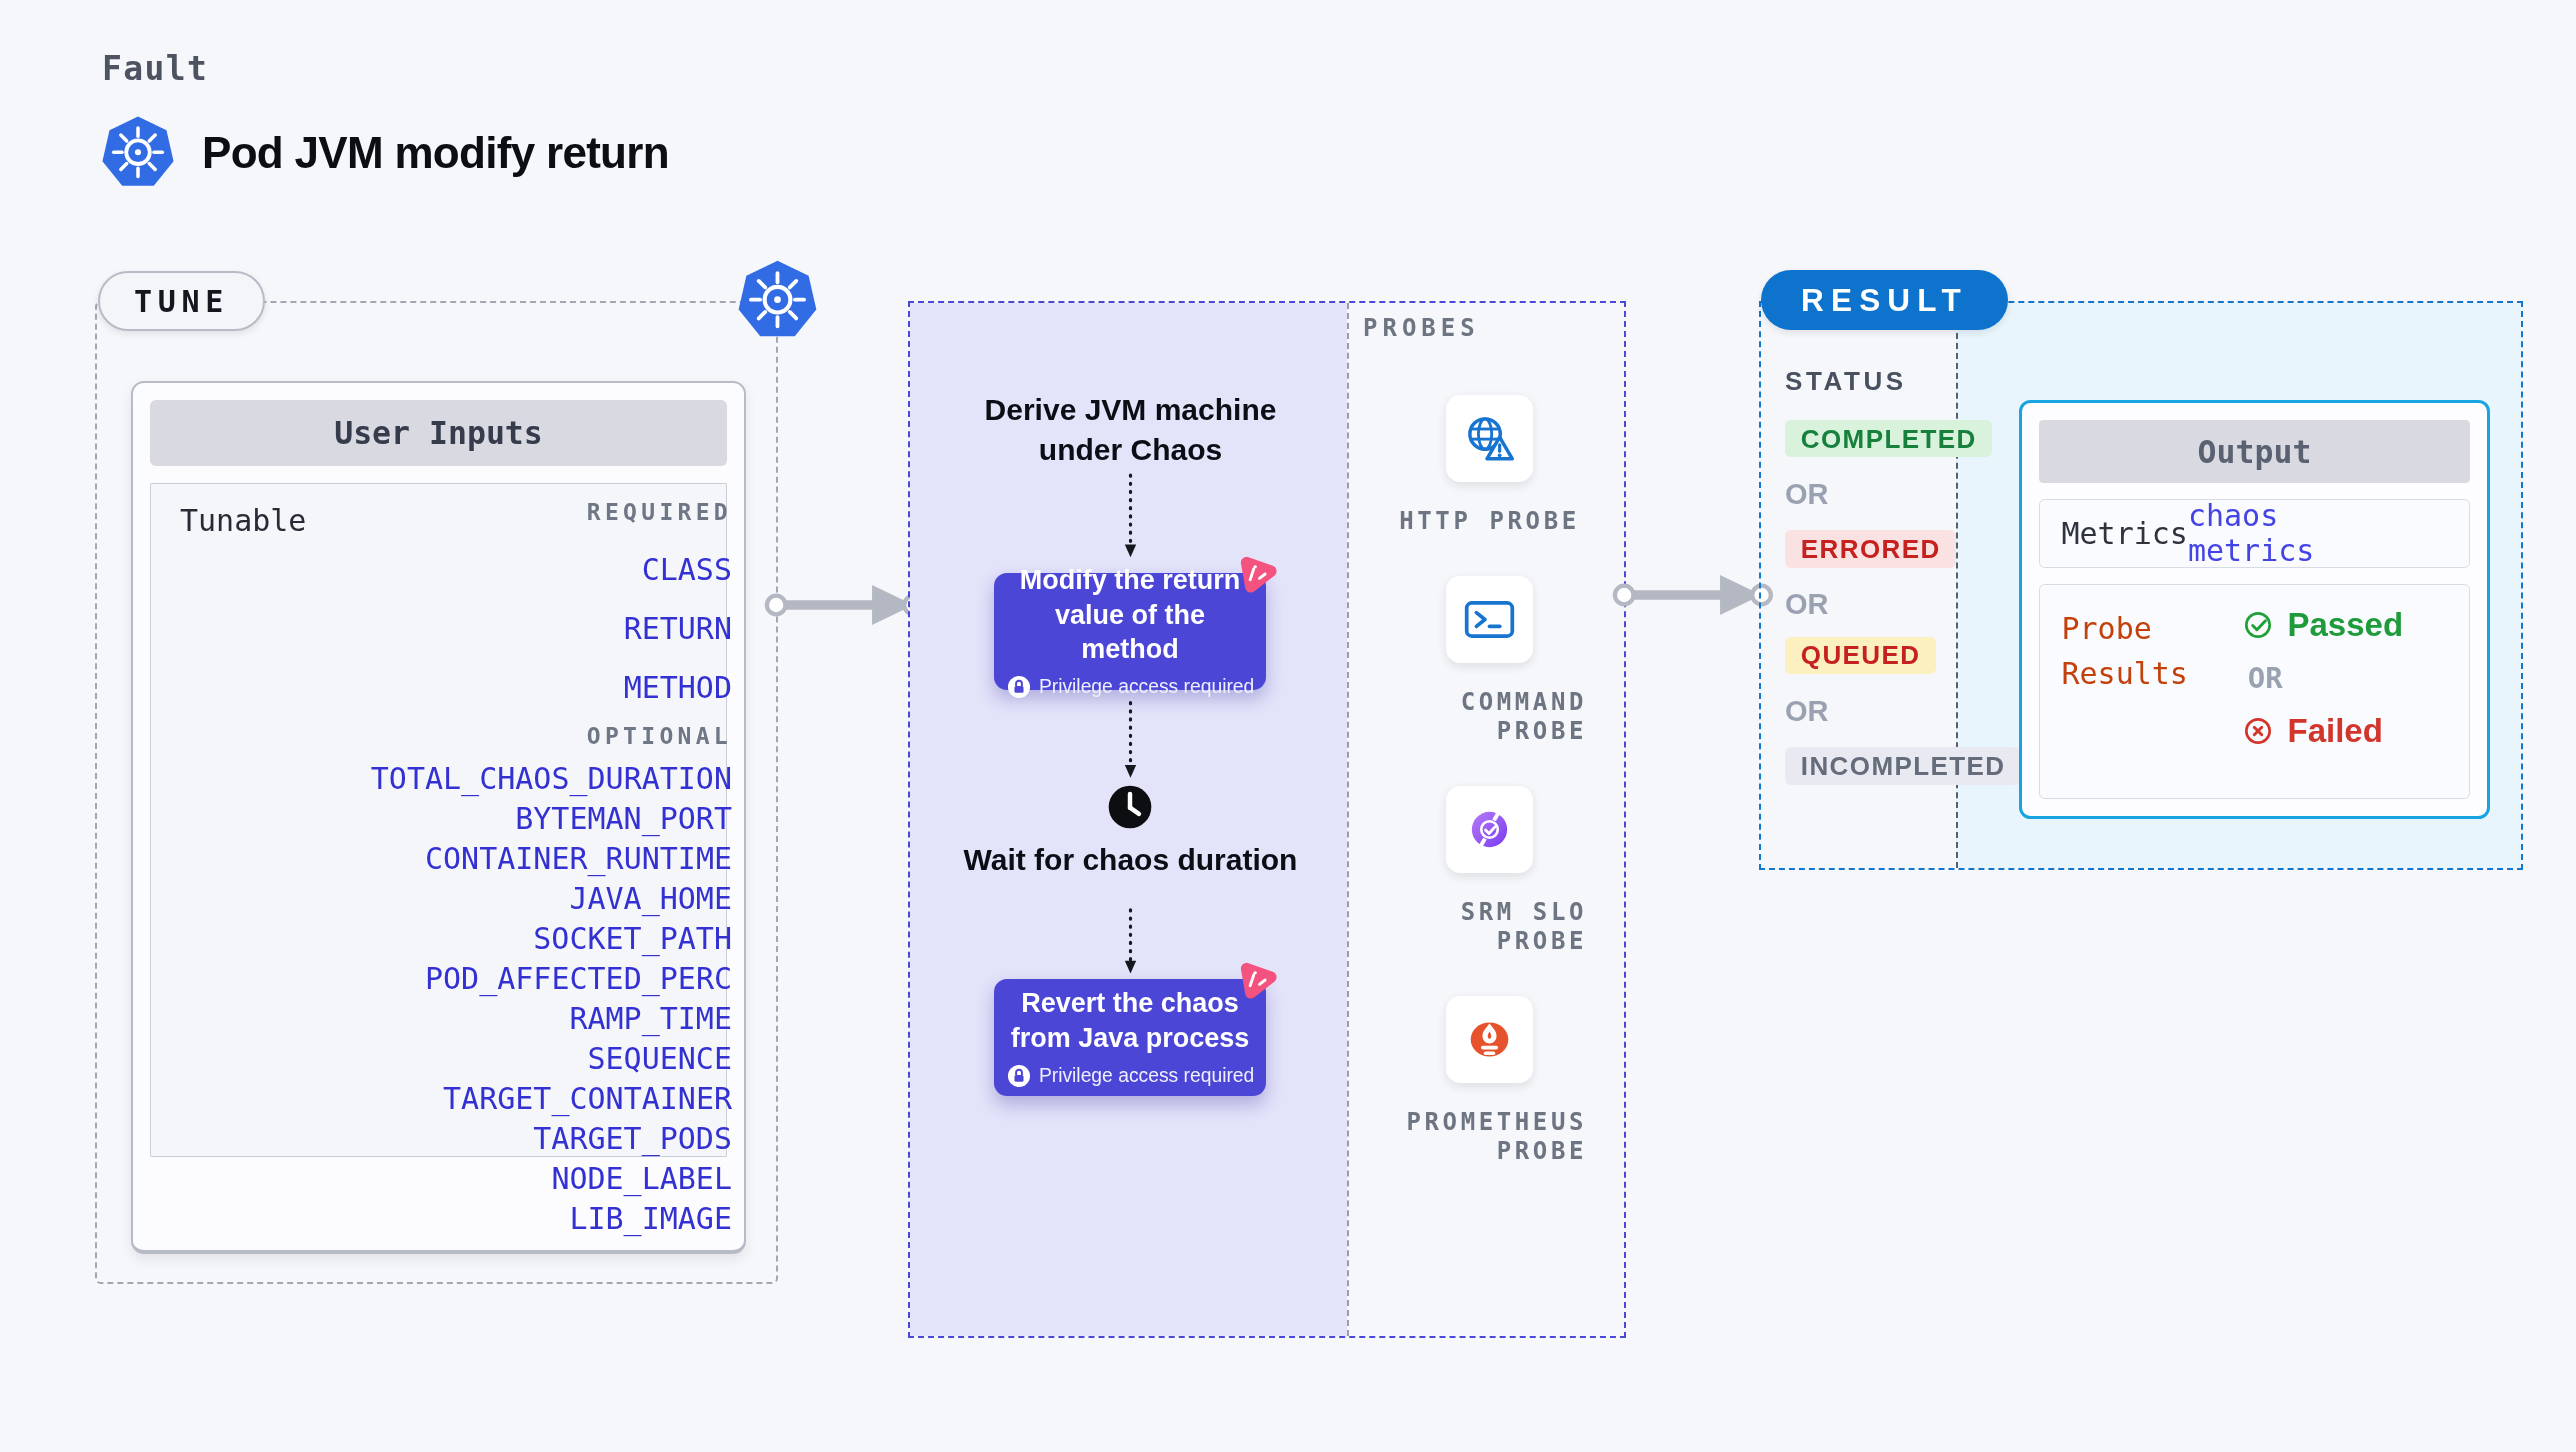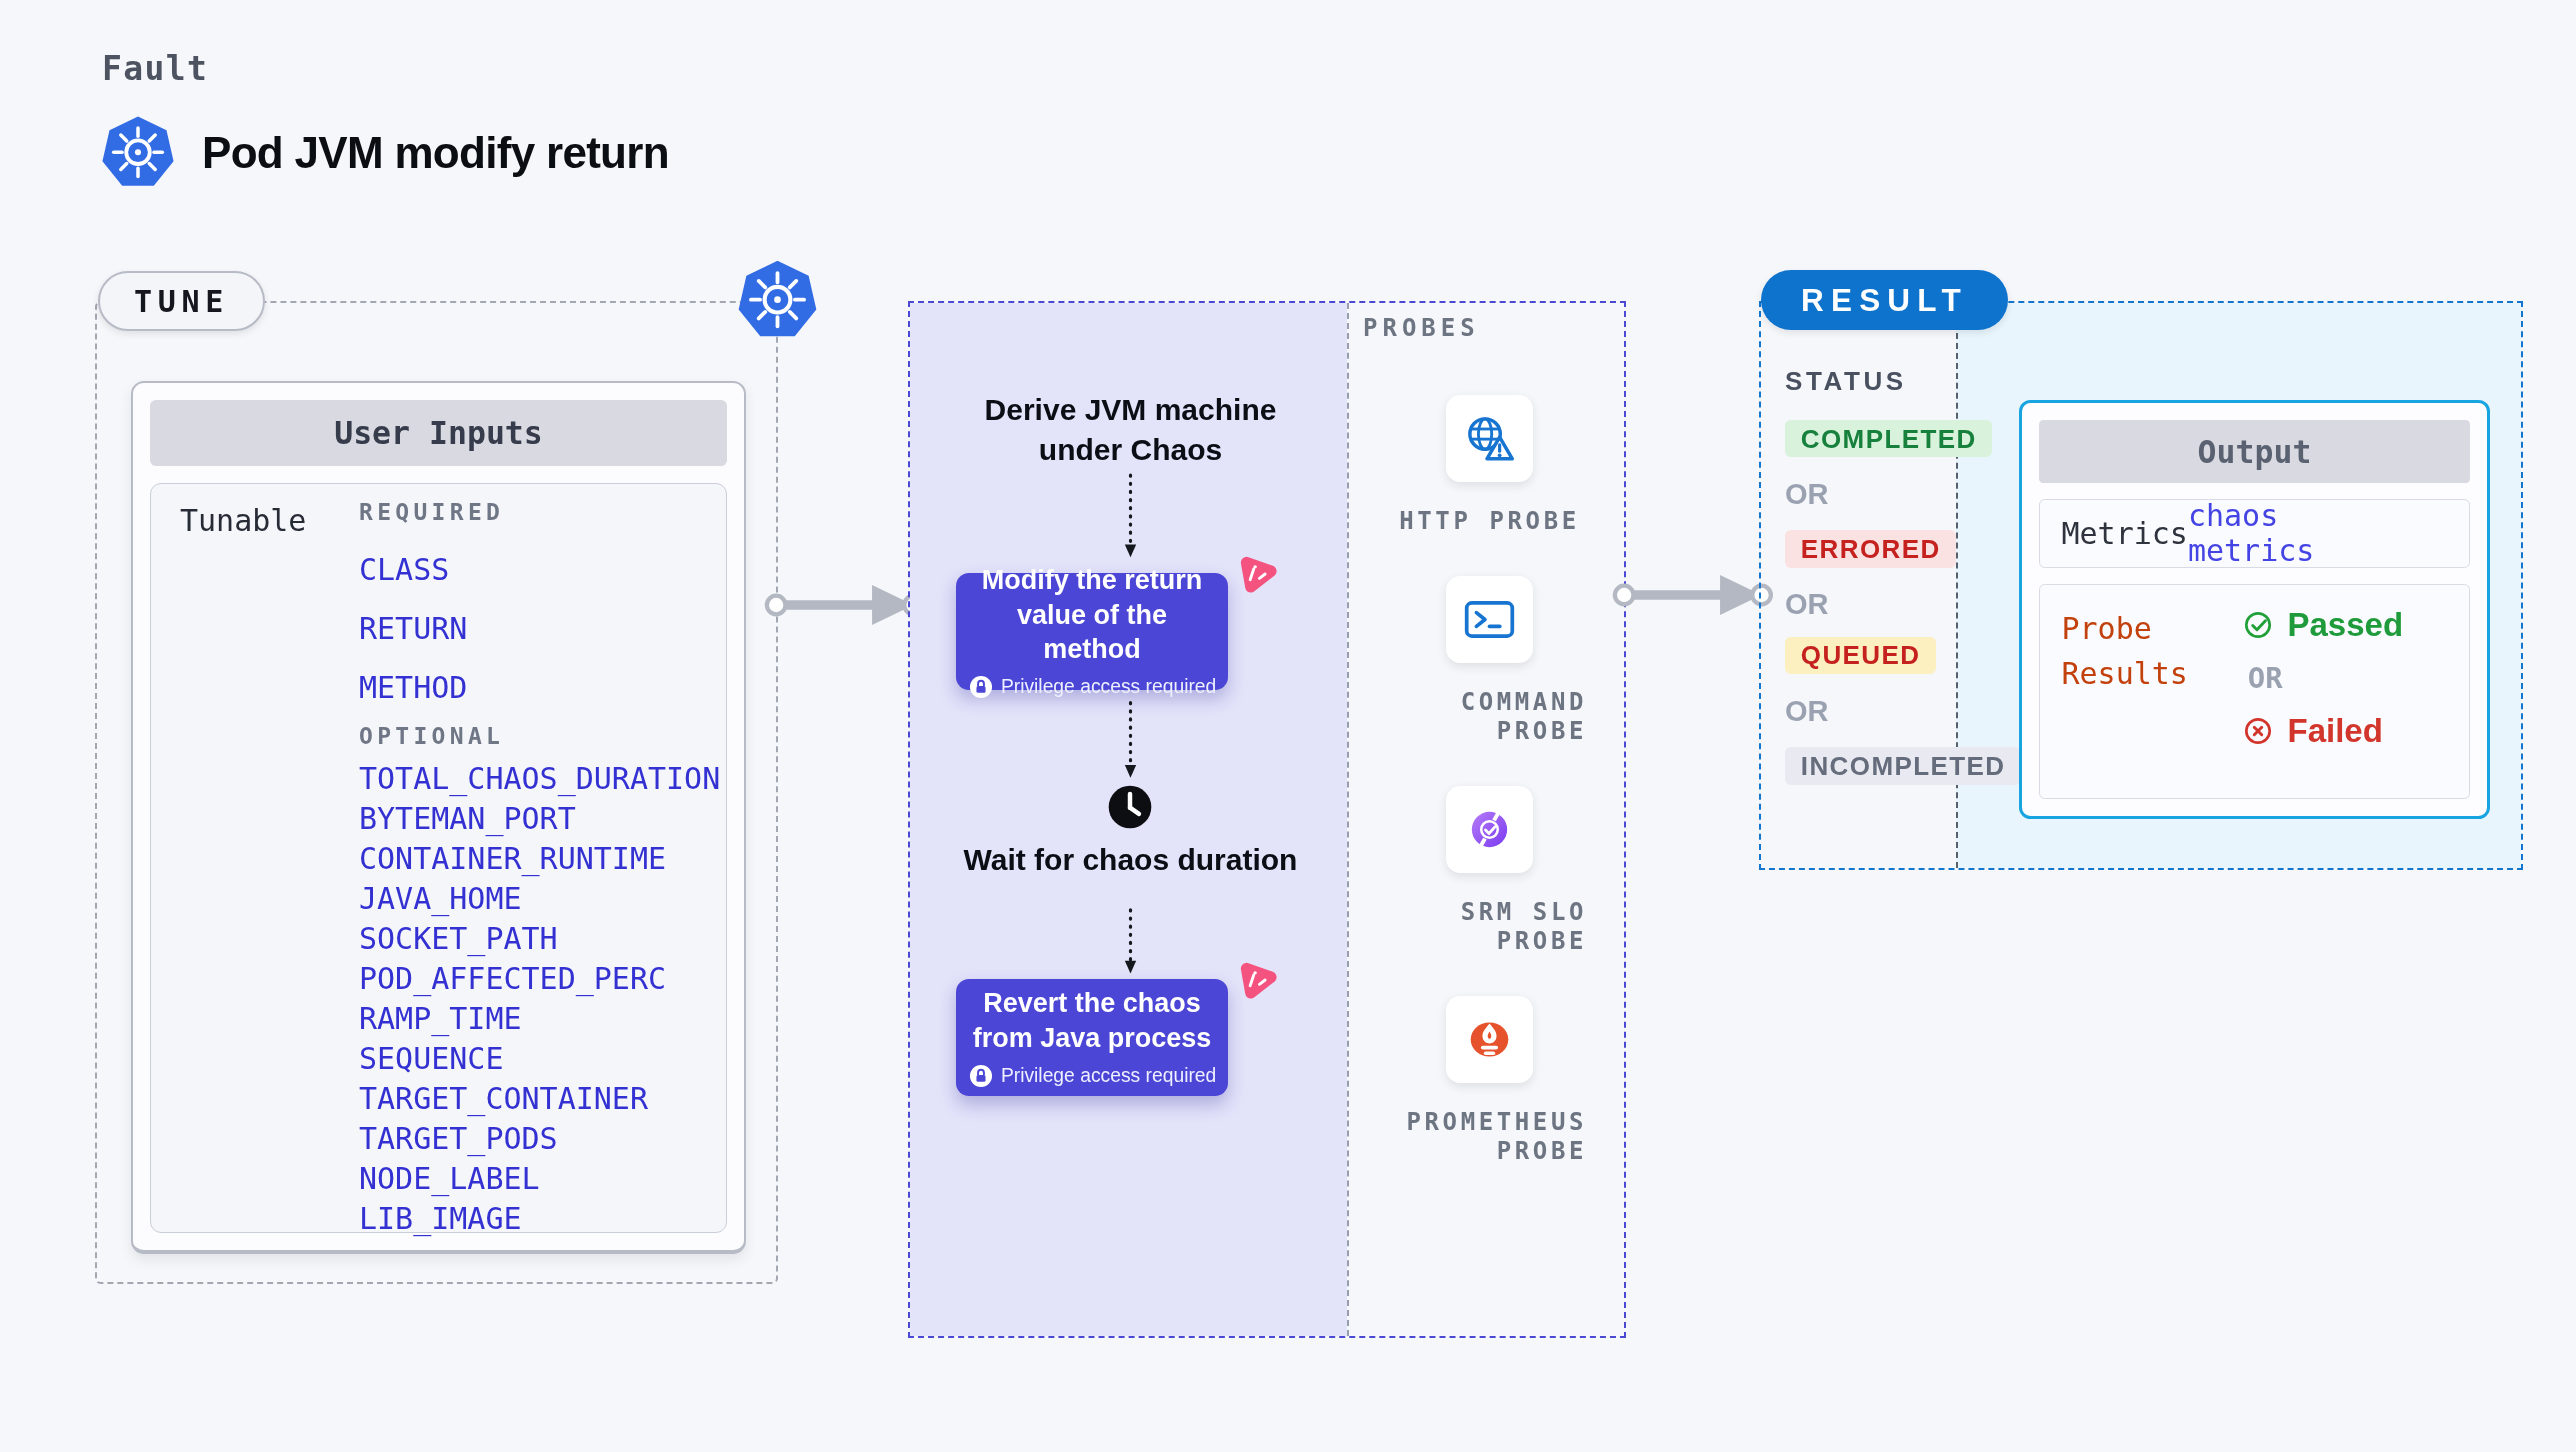--- a/index.html
+++ b/index.html
@@ -26,22 +26,22 @@
 
   
   .tune-box { position:absolute; left:95px; top:301px; width:683px; height:983px;
     border:2.1px dashed #a2a7b2; border-radius:5.7px; }
   .tune-k8s { position:absolute; left:736px; top:259px; width:83px; height:83px; z-index:6; }
   .ui-card { position:absolute; left:131px; top:381px; width:615px; height:873px; background:#fcfcfe;
     border:2.1px solid #b7bbc6; border-bottom-width:4.3px; border-radius:13px;
     box-shadow:0 5.7px 11.5px rgba(60,66,84,.10); padding:17px; }
   .ui-header { height:66px; background:#d9dae1; border-radius:5.7px; display:flex; align-items:center; justify-content:center;
     font-family:"DejaVu Sans Mono",monospace; font-weight:bold; font-size:31.5px; color:#363c4b; }
-  .ui-panel { position:relative; margin-top:17px; height:750px; background:#f5f6fa;
-    border:1.4px solid #caced8; border-radius:11px; }
+  .ui-panel { position:relative; margin-top:17px; height:674px; background:#f5f6fa;
+    border:1.4px solid #caced8; border-radius:1px;text-align:right; }
   .tunable-label { position:absolute; left:29px; top:18.6px; font-family:"DejaVu Sans Mono",monospace;
     font-size:30px; color:#262b36; }
   .param-col { position:absolute; left:208px; top:0; width:373px; }
   .sec-label { font-family:"DejaVu Sans Mono",monospace; font-weight:bold; font-size:23px;
     letter-spacing:4.3px; color:#6f7685; line-height:27px; }
   .sec-label.req { margin-top:15px; }
   .sec-label.opt { margin-top:20px; }
   .param { font-family:"DejaVu Sans Mono",monospace; font-size:30px; line-height:30px; color:#3431d3; cursor:pointer; }
   .param.r { margin-top:29px; }
   .param.o { margin-top:10px; }
@@ -50,21 +50,21 @@
   
   .exec-box { position:absolute; left:908px; top:301px; width:718px; height:1037px;
     border:2.1px dashed #4b48d4; }
   .exec-lavender { position:absolute; left:0; top:0; bottom:0; width:437px; background:#e3e3fa; }
   .exec-sep { position:absolute; left:437px; top:0; bottom:0; width:0; border-left:2.1px dashed #989eab; }
   .flow-text { position:absolute; width:373px; text-align:center; font-weight:bold; font-size:30px;
     line-height:1.32; color:#0b0e14; }
   .flow-text.derive { left:944px; top:390px; }
   .flow-text.wait { left:944px; top:840px; }
   .dotted-arrow { position:absolute; left:1122px; width:17px; }
-  .step-box { position:absolute; left:956px; width:272px; height:117px; background:#4c46d6; border-radius:13px;
+  .step-box { position:absolute; left:994px; width:272px; height:117px; background:#4c46d6; border-radius:13px;
     display:flex; flex-direction:column; align-items:center; justify-content:center; gap:7.2px;
     box-shadow:0 8.6px 17px rgba(44,40,150,.28); }
   .step-box .step-title { color:#ffffff; font-weight:bold; font-size:27px; line-height:1.28; text-align:center; width:244px; }
   .step-chip { display:flex; align-items:center; gap:7.2px; }
   .step-chip span { color:#eef0ff; font-size:19.3px; }
   .litmus-badge { position:absolute; width:40px; height:40px; z-index:4; }
   .clock-wrap { position:absolute; left:1108px; top:785px; width:44px; height:44px; }
 
   
   .probes-heading { position:absolute; left:1363px; top:314px; font-family:"DejaVu Sans Mono",monospace;

